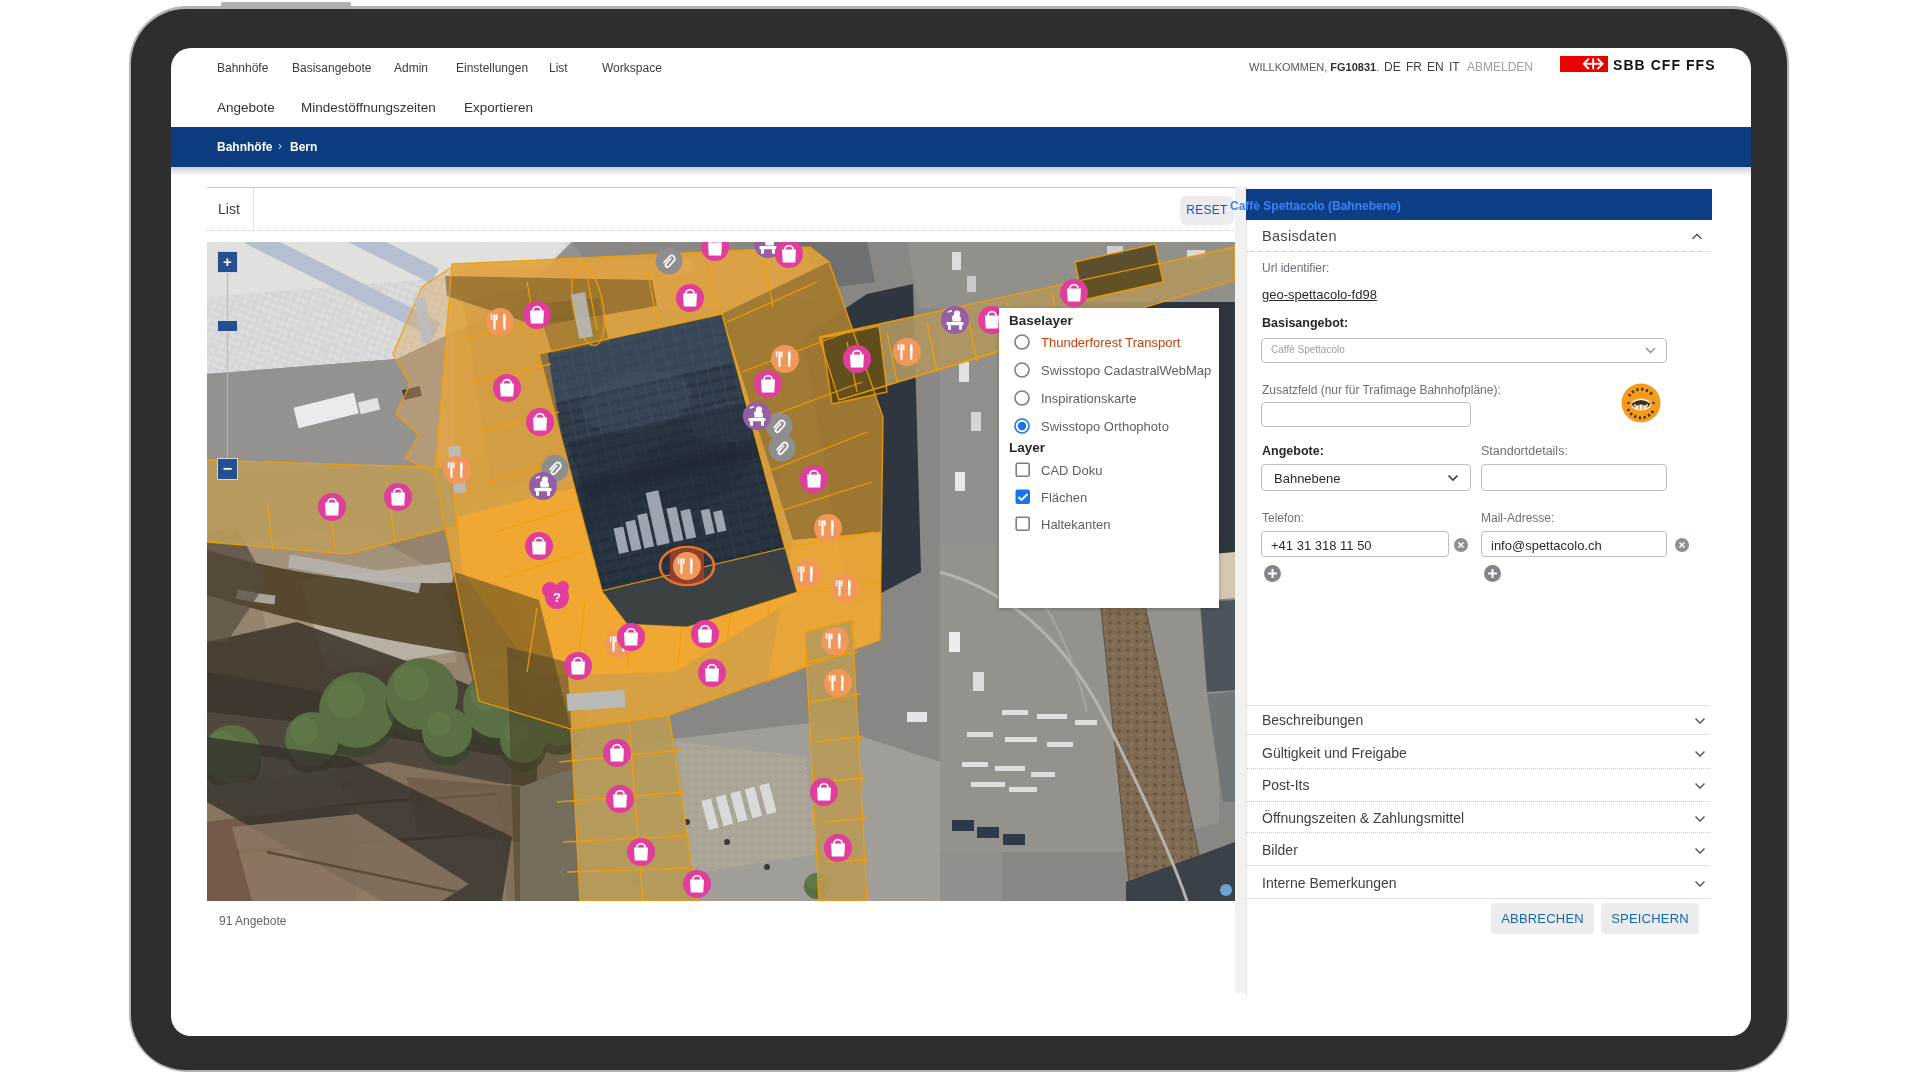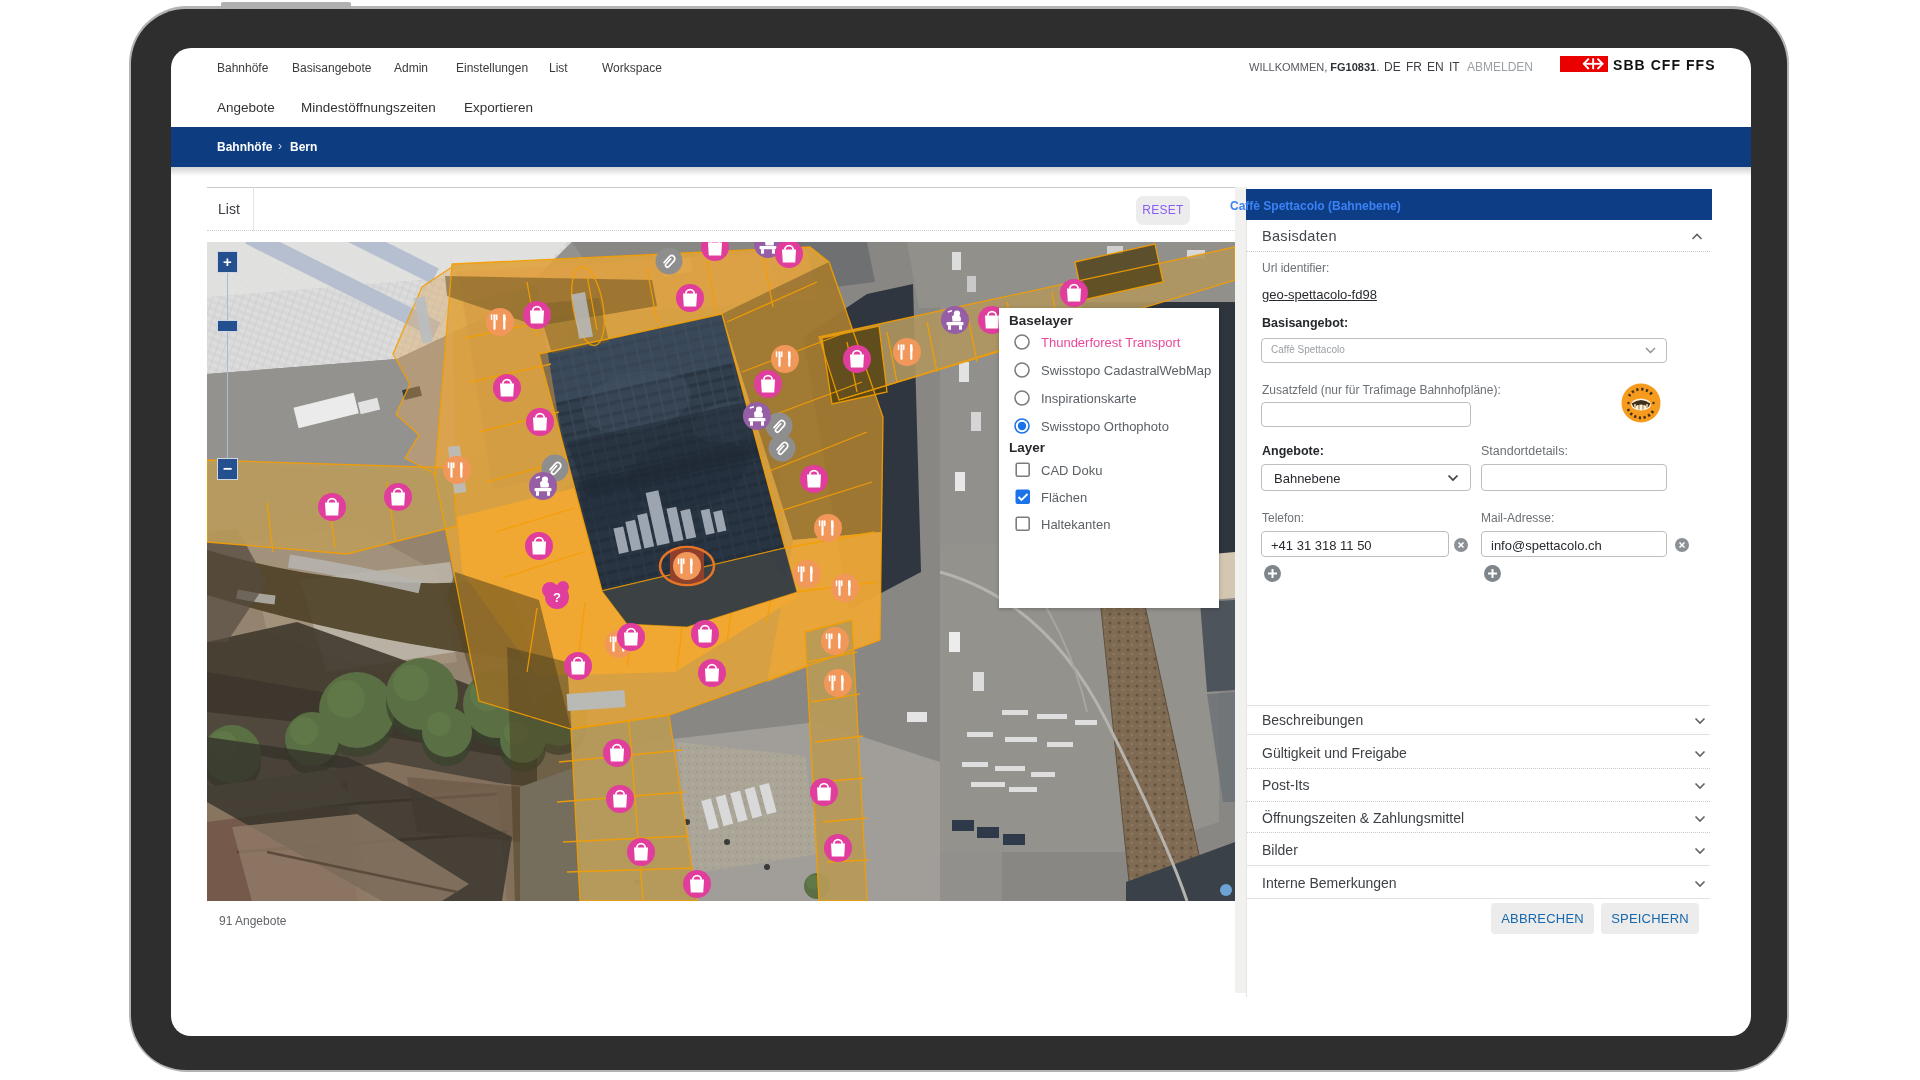--- a/index.html
+++ b/index.html
@@ -10,21 +10,21 @@
 #tab-top { left:221px; top:2px; width:130px; height:8px; background:#b0b0b0; border-radius:2px 2px 0 0; }
 #screen { left:171px; top:48px; width:1580px; height:988px; background:#fff; border-radius:20px; overflow:hidden; }
 
 .nav1 { font-size:12px; color:#3b3b3b; }
 .nav2 { font-size:13.5px; color:#333; }
 #bluebar { left:0; top:79px; width:1580px; height:40px; background:#0d3c80; }
 #bluebar-shadow { left:0; top:119px; width:1580px; height:9px; background:linear-gradient(to bottom, rgba(0,0,0,0.18), rgba(0,0,0,0)); }
 .crumb { color:#fff; font-size:12px; font-weight:bold; }
 #listbar { left:36px; top:139px; width:1028px; height:44px; border-top:1px solid #c9c9c9; border-bottom:1px dotted #cfcfcf; background:#fff; }
 #listtab-div { left:82px; top:139px; width:1px; height:44px; background:#e3e3e3; }
-#reset { left:965px; top:148px; width:54px; height:29px; background:#ececec; border-radius:7px; color:#8b5cf6; font-size:12px; text-align:center; line-height:29px; letter-spacing:0.3px; }
+#reset { left:1009px; top:148px; width:54px; height:29px; background:#ececec; border-radius:7px; color:#1d4ed8; font-size:12px; text-align:center; line-height:29px; letter-spacing:0.3px; }
 #map { left:36px; top:194px; width:1028px; height:659px; background:#8f8d89; overflow:hidden; }
 #mapscroll { left:1064px; top:139px; width:11px; height:806px; background:#f1f1ef; }
 #panel { left:1075px; top:139px; width:465px; height:810px; border-left:1px solid #e4e4e4; background:#fff; }
 .lbl { font-size:12px; color:#6b7075; }
 .lblb { font-size:12.5px; color:#24272b; font-weight:bold; }
 .inp { position:absolute; border:1px solid #bdbdbd; border-radius:4px; background:#fff; }
 .sect { font-size:14px; color:#3d4145; }
 .chev { position:absolute; width:10px; height:10px; }
 .chev svg { display:block; }
 .xbtn { position:absolute; width:14px; height:14px; border-radius:50%; background:#8a9095; }
@@ -419,21 +419,21 @@
 
   <div class="abs" style="left:828px; top:260px; width:220px; height:300px; background:#fff; box-shadow:0 1px 4px rgba(0,0,0,0.25);">
     <div style="position:absolute; left:10px; top:5px; font-size:13.5px; font-weight:bold; color:#26282b;">Baselayer</div>
     <svg style="position:absolute; left:15px; top:26px;" width="18" height="160" viewBox="0 0 18 160">
       <circle cx="8" cy="8" r="7" fill="none" stroke="#797d82" stroke-width="1.6"></circle>
       <circle cx="8" cy="36" r="7" fill="none" stroke="#797d82" stroke-width="1.6"></circle>
       <circle cx="8" cy="64" r="7" fill="none" stroke="#797d82" stroke-width="1.6"></circle>
       <circle cx="8" cy="92" r="7" fill="none" stroke="#1a73e8" stroke-width="1.6"></circle>
       <circle cx="8" cy="92" r="4.2" fill="#1a73e8"></circle>
     </svg>
-    <div style="position:absolute; left:42px; top:27px; font-size:13px; color:#ec4899;">Thunderforest Transport</div>
+    <div style="position:absolute; left:42px; top:27px; font-size:13px; color:#c2410c;">Thunderforest Transport</div>
     <div style="position:absolute; left:42px; top:55px; font-size:13px; color:#5c6166;">Swisstopo CadastralWebMap</div>
     <div style="position:absolute; left:42px; top:83px; font-size:13px; color:#5c6166;">Inspirationskarte</div>
     <div style="position:absolute; left:42px; top:111px; font-size:13px; color:#5c6166;">Swisstopo Orthophoto</div>
     <div style="position:absolute; left:10px; top:132px; font-size:13.5px; font-weight:bold; color:#26282b;">Layer</div>
     <svg style="position:absolute; left:16px; top:154px;" width="16" height="90" viewBox="0 0 16 90">
       <rect x="1.2" y="1.2" width="13" height="13" rx="1.5" fill="#fff" stroke="#797d82" stroke-width="1.6"></rect>
       <rect x="0.5" y="27.5" width="14.5" height="14.5" rx="2" fill="#1a73e8"></rect>
       <path d="M3.5,35 l3,3 l6,-6" fill="none" stroke="#fff" stroke-width="1.8"></path>
       <rect x="1.2" y="55.2" width="13" height="13" rx="1.5" fill="#fff" stroke="#797d82" stroke-width="1.6"></rect>
     </svg>

